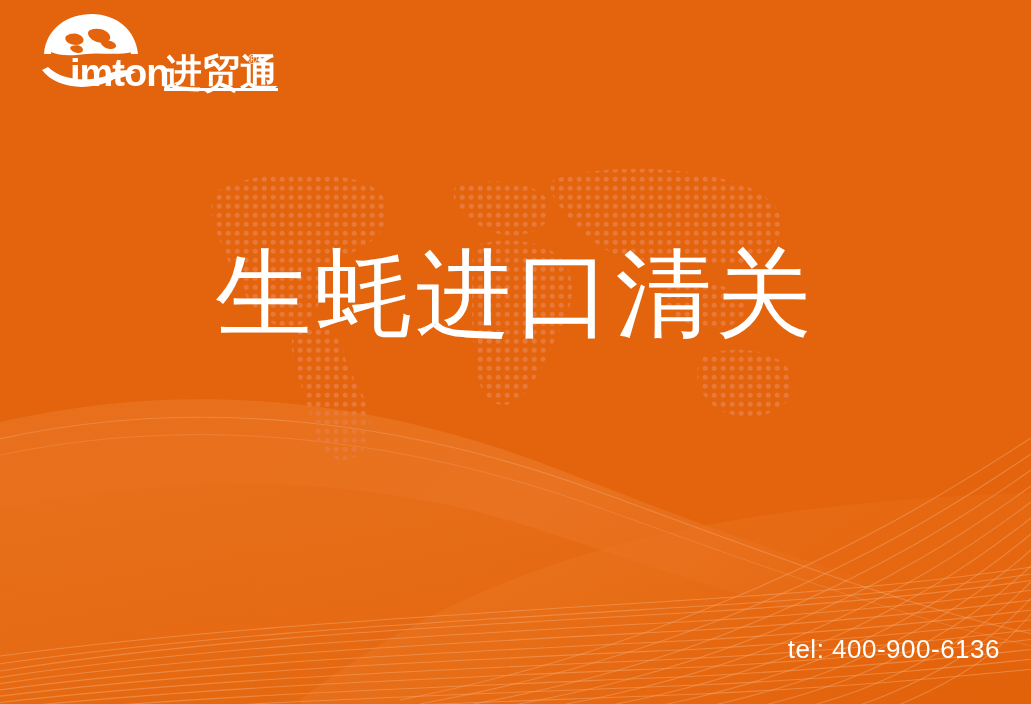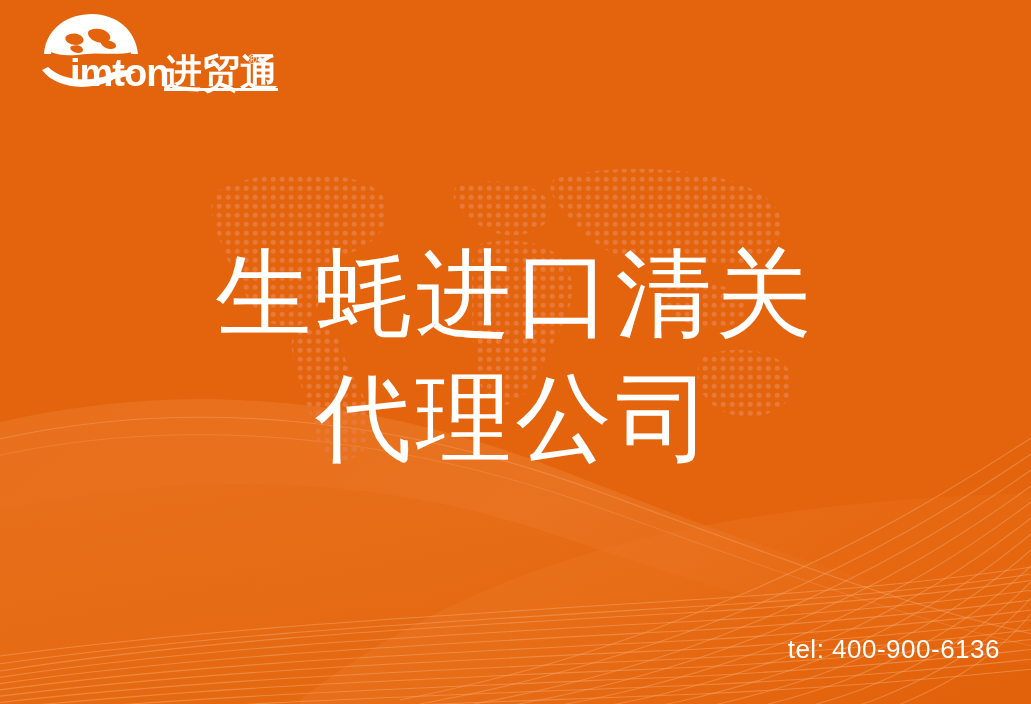--- a/index.html
+++ b/index.html
@@ -246,18 +246,17 @@
       <path d="M 72,62 C 80,58 92,57 100,60 C 94,63 86,66 78,67 C 76,69 72,70 70,68
                C 69,66 70,63 72,62 Z" fill="#ffffff"></path>
     </svg>
     <span class="logo-word">imton</span>
     <span class="logo-cn">进贸通</span>
     <span class="logo-r">®</span>
   </div>
 
   <div class="headline">
     <span class="headline-line">生蚝进口清关</span>
-    <span class="headline-line">代理公司</span>
   </div>
 
   <div class="tel">tel: 400-900-6136</div>
 
 </div>
 
 </body></html>

